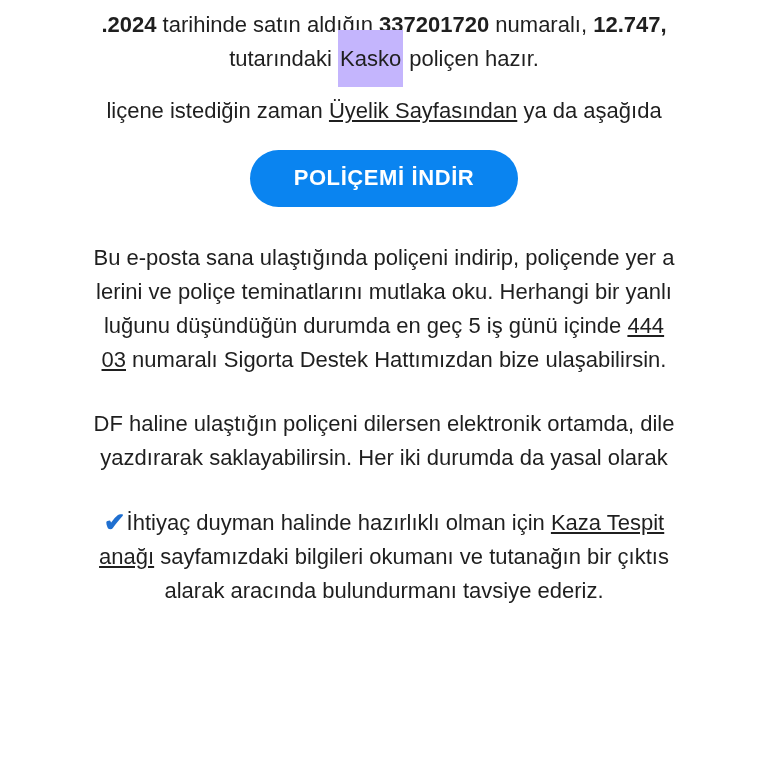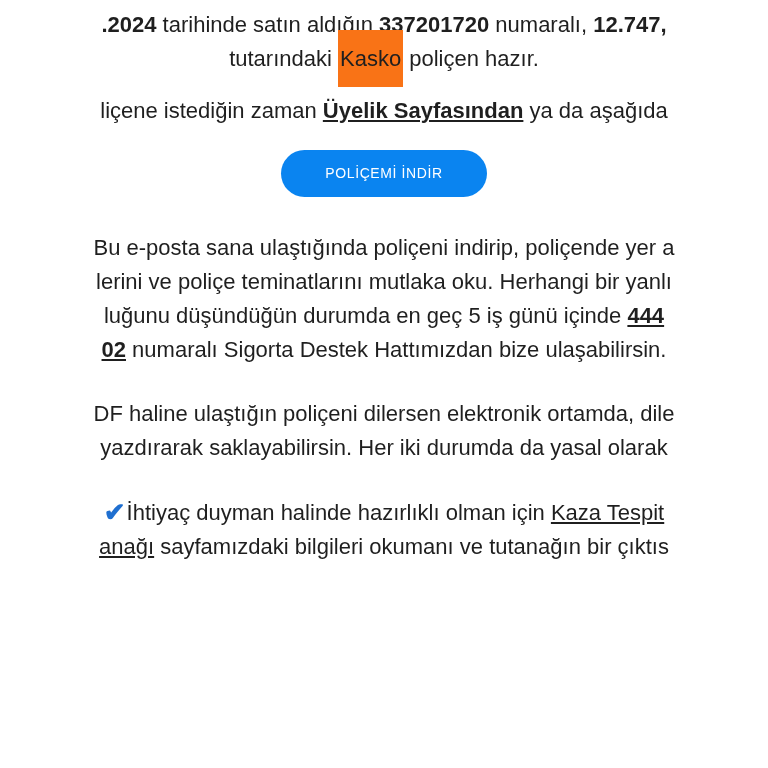--- a/index.html
+++ b/index.html
@@ -39,37 +39,37 @@
   .para.tight {
     margin-bottom: 18px;
   }
   .b {
     font-weight: bold;
   }
   .u {
     text-decoration: underline;
   }
   .bu {
-    font-weight: bold;
+    font-weight: normal;
     text-decoration: underline;
   }
   .hl {
-    background: #f97316;
+    background: #c4b5fd;
     padding: 16px 2px;
   }
   .btn-wrap {
     margin: 14px 0 34px 0;
     text-align: center;
   }
   .btn {
     display: inline-block;
     background: #0a84f0;
     color: #ffffff;
-    font-weight: normal;
-    font-size: 14px;
+    font-weight: bold;
+    font-size: 22px;
     letter-spacing: 0.6px;
     padding: 15px 44px 16px 44px;
     border-radius: 30px;
     border: none;
     cursor: pointer;
     font-family: "Liberation Sans", sans-serif;
   }
   .blk {
     margin-bottom: 30px;
   }
@@ -105,27 +105,28 @@
     </p>
 
     <div class="btn-wrap">
       <button class="btn">POLİÇEMİ İNDİR</button>
     </div>
 
     <p class="para blk">
       <span>Bu e-posta sana ulaştığında poliçeni indirip, poliçende yer a</span><br>
       <span>lerini ve poliçe teminatlarını mutlaka oku. Herhangi bir yanlı</span><br>
       <span>luğunu düşündüğün durumda en geç 5 iş günü içinde </span><span class="bu">444 </span><br>
-      <span class="bu">02</span><span> numaralı Sigorta Destek Hattımızdan bize ulaşabilirsin.</span>
+      <span class="bu">03</span><span> numaralı Sigorta Destek Hattımızdan bize ulaşabilirsin.</span>
     </p>
 
     <p class="para blk">
       <span>DF haline ulaştığın poliçeni dilersen elektronik ortamda, dile</span><br>
       <span>yazdırarak saklayabilirsin. Her iki durumda da yasal olarak</span><br>
     </p>
 
     <p class="para-checked">
       <span class="check">✔</span><span>İhtiyaç duyman halinde hazırlıklı olman için </span><span class="u">Kaza Tespit </span><br>
       <span class="u">anağı</span><span> sayfamızdaki bilgileri okumanı ve tutanağın bir çıktıs</span><br>
+      <span>alarak aracında bulundurmanı tavsiye ederiz.</span>
     </p>
 
   </div>
 </div>
 
 </body></html>

